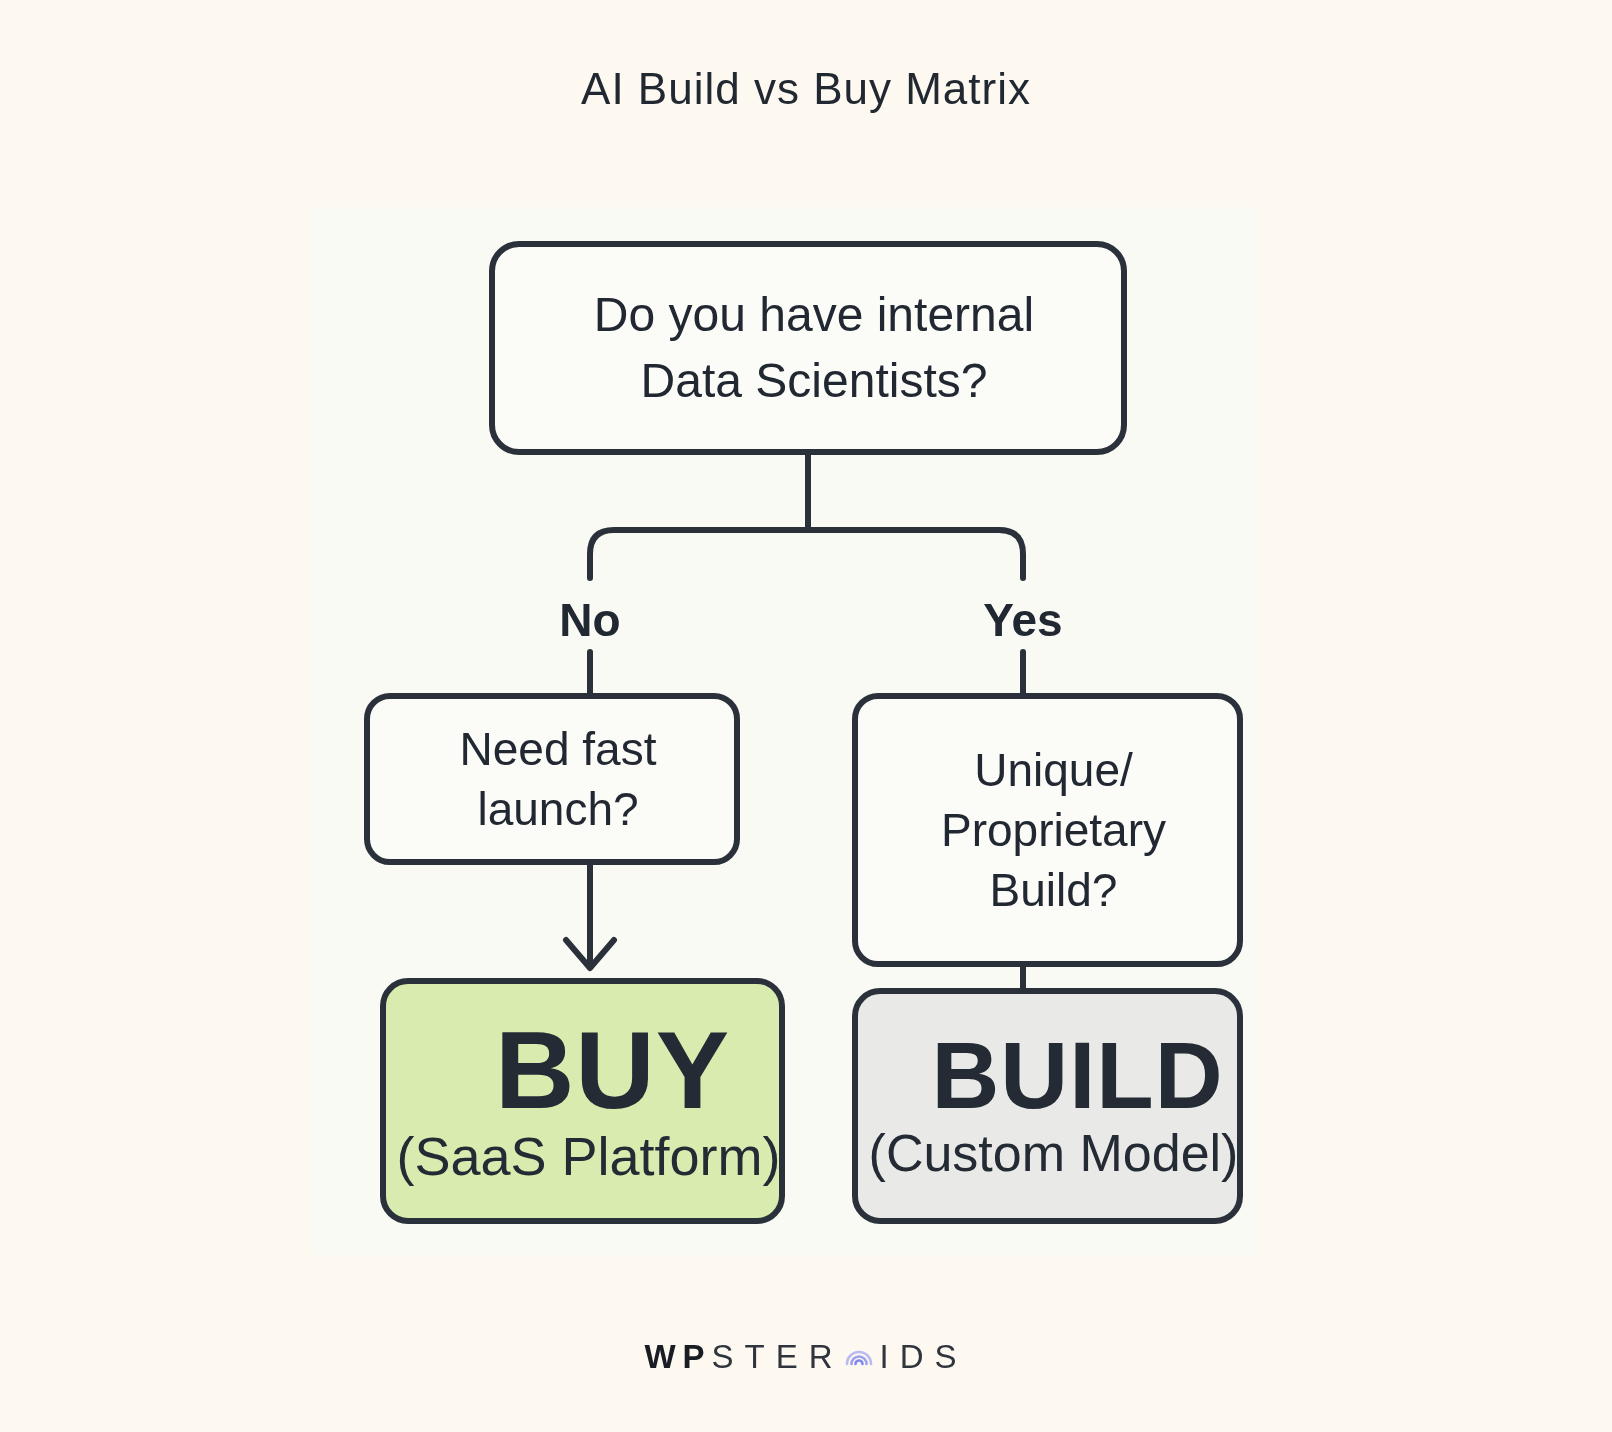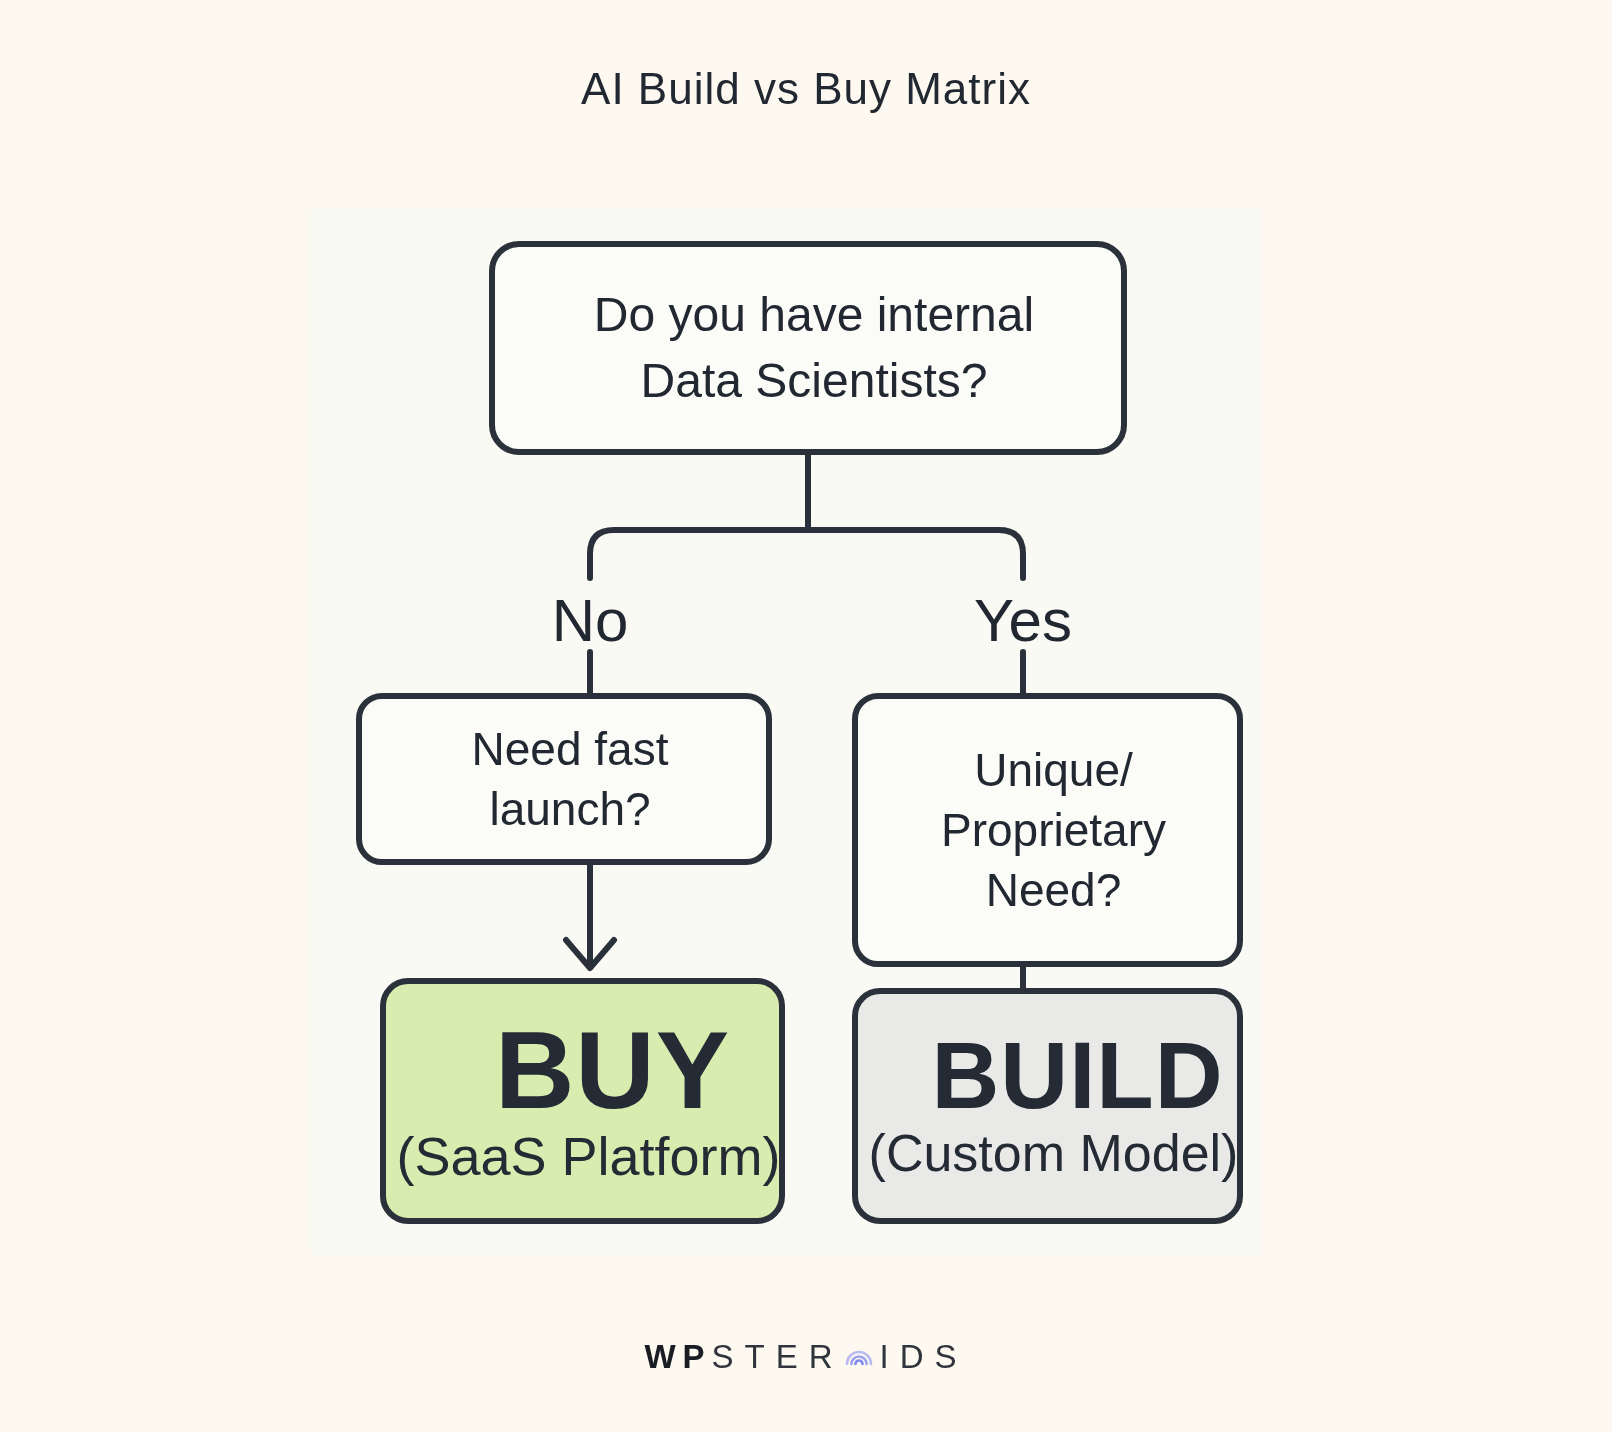--- a/index.html
+++ b/index.html
@@ -58,21 +58,21 @@
     border: 6px solid var(--line, #2A313B);
     color: var(--text, #222831);
     padding-left: 12px;
   }
   #node-root {
     left: 489px; top: 241px; width: 638px; height: 214px;
     border-radius: 30px;
     font-size: 48px; line-height: 66px; font-weight: 500;
   }
   #node-left-q {
-    left: 356px; top: 693px; width: 416px; height: 172px;
+    left: 364px; top: 693px; width: 376px; height: 172px;
     border-radius: 26px;
     font-size: 46px; line-height: 60px; font-weight: 500;
   }
   #node-right-q {
     left: 852px; top: 693px; width: 391px; height: 274px;
     border-radius: 26px;
     font-size: 46px; line-height: 60px; font-weight: 500;
   }
   #node-buy {
     left: 380px; top: 978px; width: 405px; height: 246px;
@@ -96,22 +96,22 @@
   .result-sub {
     font-size: 54px;
     font-weight: 500;
     color: #242B34;
     white-space: nowrap;
   }
   #node-build .result-sub { font-size: 52px; }
   .branch-label {
     position: absolute;
     transform: translate(-50%, -50%);
-    font-size: 60px;
-    font-weight: 400;
+    font-size: 46px;
+    font-weight: 700;
     color: var(--text, #222831);
   }
   #label-no  { left: 590px;  top: 620px; }
   #label-yes { left: 1023px; top: 620px; }
   .footer {
     position: absolute;
     left: 0;
     top: 1338px;
     width: 1612px;
     display: flex;
@@ -169,21 +169,21 @@
   <div class="branch-label" id="label-yes">Yes</div>
 
   <div class="node" id="node-left-q">
     <span>Need fast</span>
     <span>launch?</span>
   </div>
 
   <div class="node" id="node-right-q">
     <span>Unique/</span>
     <span>Proprietary</span>
-    <span>Need?</span>
+    <span>Build?</span>
   </div>
 
   <div class="node" id="node-buy">
     <div class="result-title">BUY</div>
     <div class="result-sub">(SaaS Platform)</div>
   </div>
 
   <div class="node" id="node-build">
     <div class="result-title">BUILD</div>
     <div class="result-sub">(Custom Model)</div>

